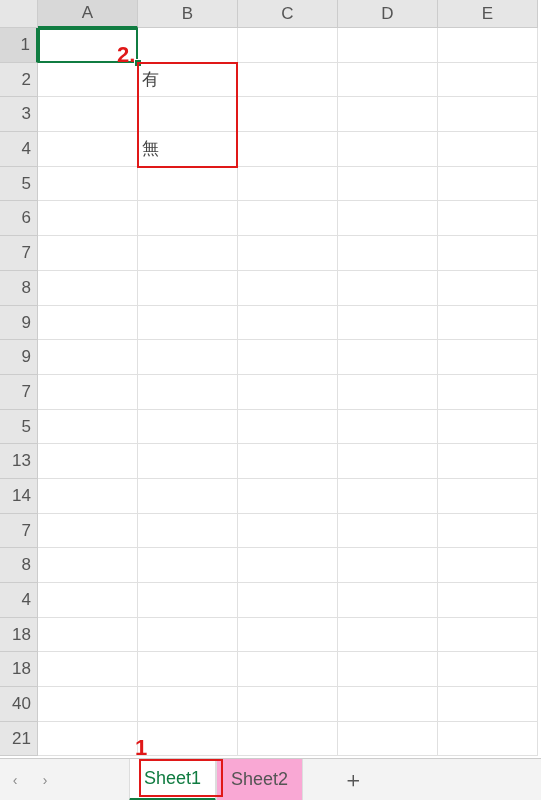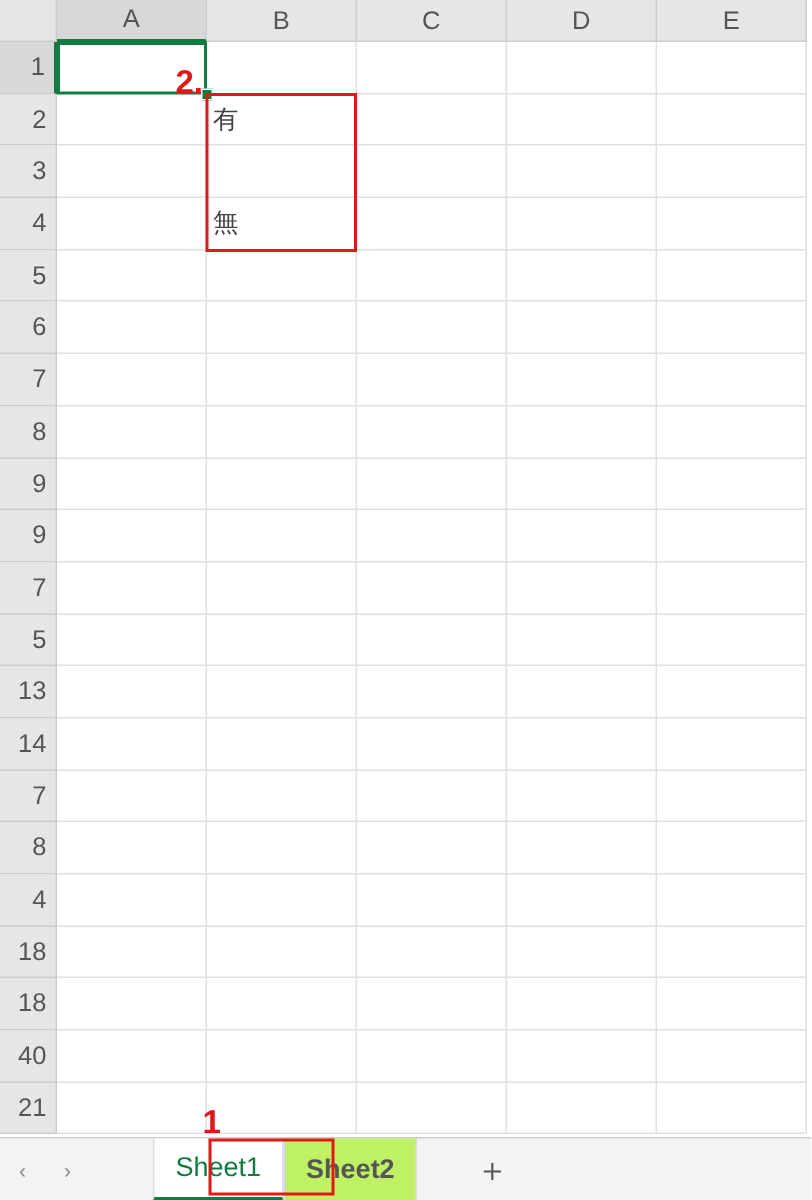--- a/index.html
+++ b/index.html
@@ -116,34 +116,34 @@
     .tabs {
       display: flex;
       height: 42px;
       align-items: flex-start;
       margin-left: 42px;
     }
     .tab {
       padding: 8px 14px 8px 14px;
       font-size: 18px;
       color: #555;
-      background: #bef264;
+      background: #f9a8d4;
       border-right: 1px solid #ddd;
       border-left: 1px solid #ddd;
       cursor: pointer;
       height: 42px;
       display: flex;
       align-items: center;
-      font-weight: bold;
     }
     .tab.active {
       background: #fff;
       color: #107c41;
       border-bottom: 3px solid #107c41;
       font-weight: 500;
+      margin-left: 27px;
     }
     .add-tab {
       width: 40px; height: 42px;
       display: flex; align-items: center; justify-content: center;
       font-size: 22px;
       color: #555;
       cursor: pointer;
       margin-left: 30px;
     }
     

